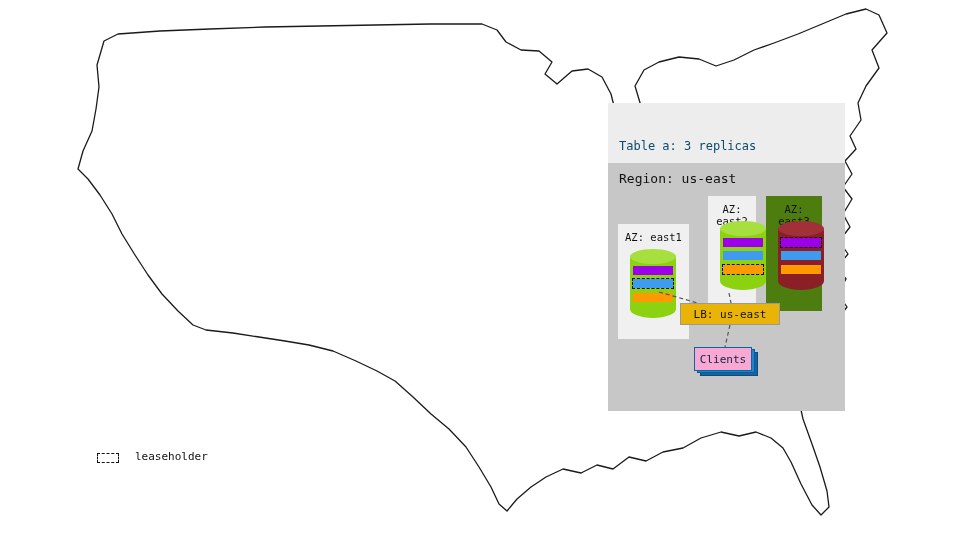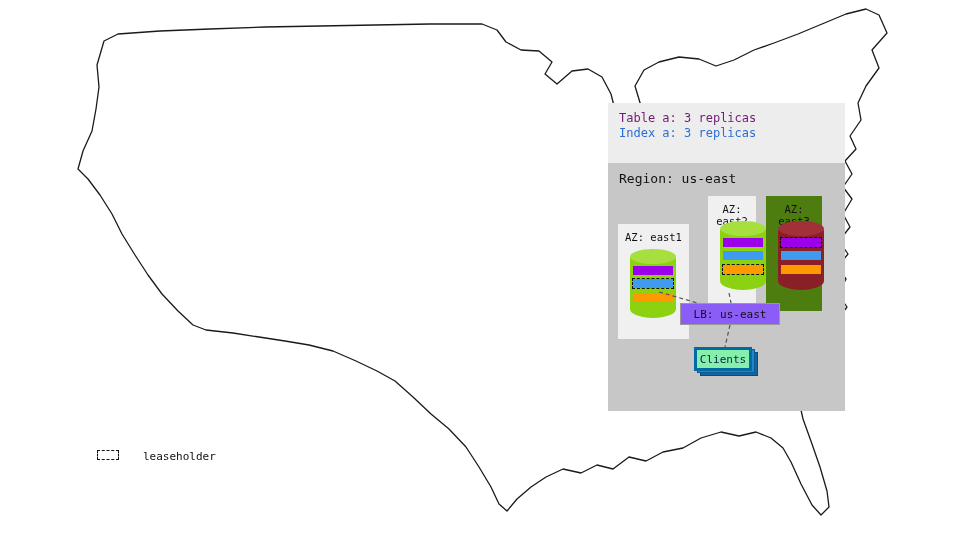--- a/index.html
+++ b/index.html
@@ -8,21 +8,21 @@
     overflow:hidden; font-family:"DejaVu Sans Mono", monospace;
   }
   .map-svg { position:absolute; left:0; top:0; width:960px; height:540px; }
 
   
   .legend-box {
     position:absolute; left:608px; top:103px; width:237px; height:60px;
     background:#ededed; box-sizing:border-box; padding:8px 0 0 11px;
   }
   .legend-line { font-size:12px; line-height:15px; white-space:pre; }
-  .c-table-a { color:#701a75; }
+  .c-table-a { color:#0c4a6e;margin-top:28px; }
   .c-index-a { color:#2b6fd4; }
   .c-table-b { color:#ff9900; }
 
   
   .region-box {
     position:absolute; left:608px; top:163px; width:237px; height:248px;
     background:#c7c7c7; box-sizing:border-box;padding-left:27px;
   }
   .region-title { position:absolute; left:11px; top:8px; font-size:13px; color:#111; }
 
@@ -48,37 +48,37 @@
   .bar1 { top:16px; } .bar2 { top:29px; } .bar3 { top:43px; }
   .bar-purple { background:#9b00e8; }
   .bar-blue   { background:#3f9bf0; }
   .bar-orange { background:#ff9900; }
   .lh { outline:1.5px dashed #111; }
 
   .connectors { position:absolute; left:0; top:0; width:960px; height:540px; pointer-events:none; }
 
   .lb-box {
     position:absolute; left:680px; top:303px; width:100px; height:22px;
-    background:#8b5cf6; border:1px solid #999; box-sizing:border-box;
+    background:#eab308; border:1px solid #999; box-sizing:border-box;
     display:flex; align-items:center; justify-content:center;
     font-size:11px; color:#111;
   }
 
   .clients-stack { position:absolute; left:694px; top:347px; width:68px; height:34px; }
   .client-layer { position:absolute; width:58px; height:24px; box-sizing:border-box; }
   .layer-b2 { left:6px; top:5px; background:#14649f; border:1px solid #0d4d7d; }
   .layer-b1 { left:3px; top:2px; background:#1e86cc; border:1px solid #0f5a94; }
   .client-front {
     position:absolute; left:0; top:0; width:58px; height:24px; box-sizing:border-box;
-    background:#86efac; border:3px solid #0369a1;
+    background:#f9a8d4; border:1px solid #0369a1;
     display:flex; align-items:center; justify-content:center;
     font-size:11px; color:#06283f;
   }
 
-  .lh-legend { position:absolute; left:97px; top:450px; display:flex; align-items:flex-start; gap:24px; }
+  .lh-legend { position:absolute; left:97px; top:450px; display:flex; align-items:flex-end; gap:16px; }
   .lh-swatch { width:20px; height:8px; border:1.5px dashed #111; background:transparent; }
   .lh-label { font-size:11px; color:#111; }
 </style>
 </head>
 <body>
 
 <div class="canvas">
 
   <svg class="map-svg" viewBox="0 0 960 540" xmlns="http://www.w3.org/2000/svg">
     <path d="M 104 41 L 118 34 L 160 31 L 210 29 L 265 27 L 320 26 L 375 25 L 430 24 L 482 24
@@ -99,21 +99,20 @@
          L 499 504 L 491 487 L 479 467 L 466 447
          L 449 429 L 431 414 L 413 397 L 395 381 L 377 371
          L 356 361 L 333 351 L 309 345 L 285 341 L 259 337 L 233 333 L 206 330
          L 193 325 L 178 311 L 162 294 L 148 275 L 135 255 L 122 234 L 112 214
          L 100 195 L 88 179 L 78 169
          L 83 151 L 92 131 L 96 109 L 99 87 L 97 65 L 104 41 Z" fill="#ffffff" stroke="#1a1a1a" stroke-width="1.3" stroke-linejoin="round"></path>
   </svg>
 
   <div class="legend-box">
     <div class="legend-line c-table-a">Table a: 3 replicas</div>
-    <div class="legend-line c-index-a">Index a: 3 replicas</div>
   </div>
 
   <div class="region-box">
     <div class="region-title">Region: us-east</div>
 
     <div class="az az1">
       <div class="az-label">AZ: east1</div>
       <div class="cylinder cyl-green">
         <div class="bar bar1 bar-purple"></div>
         <div class="bar bar2 bar-blue lh"></div>

